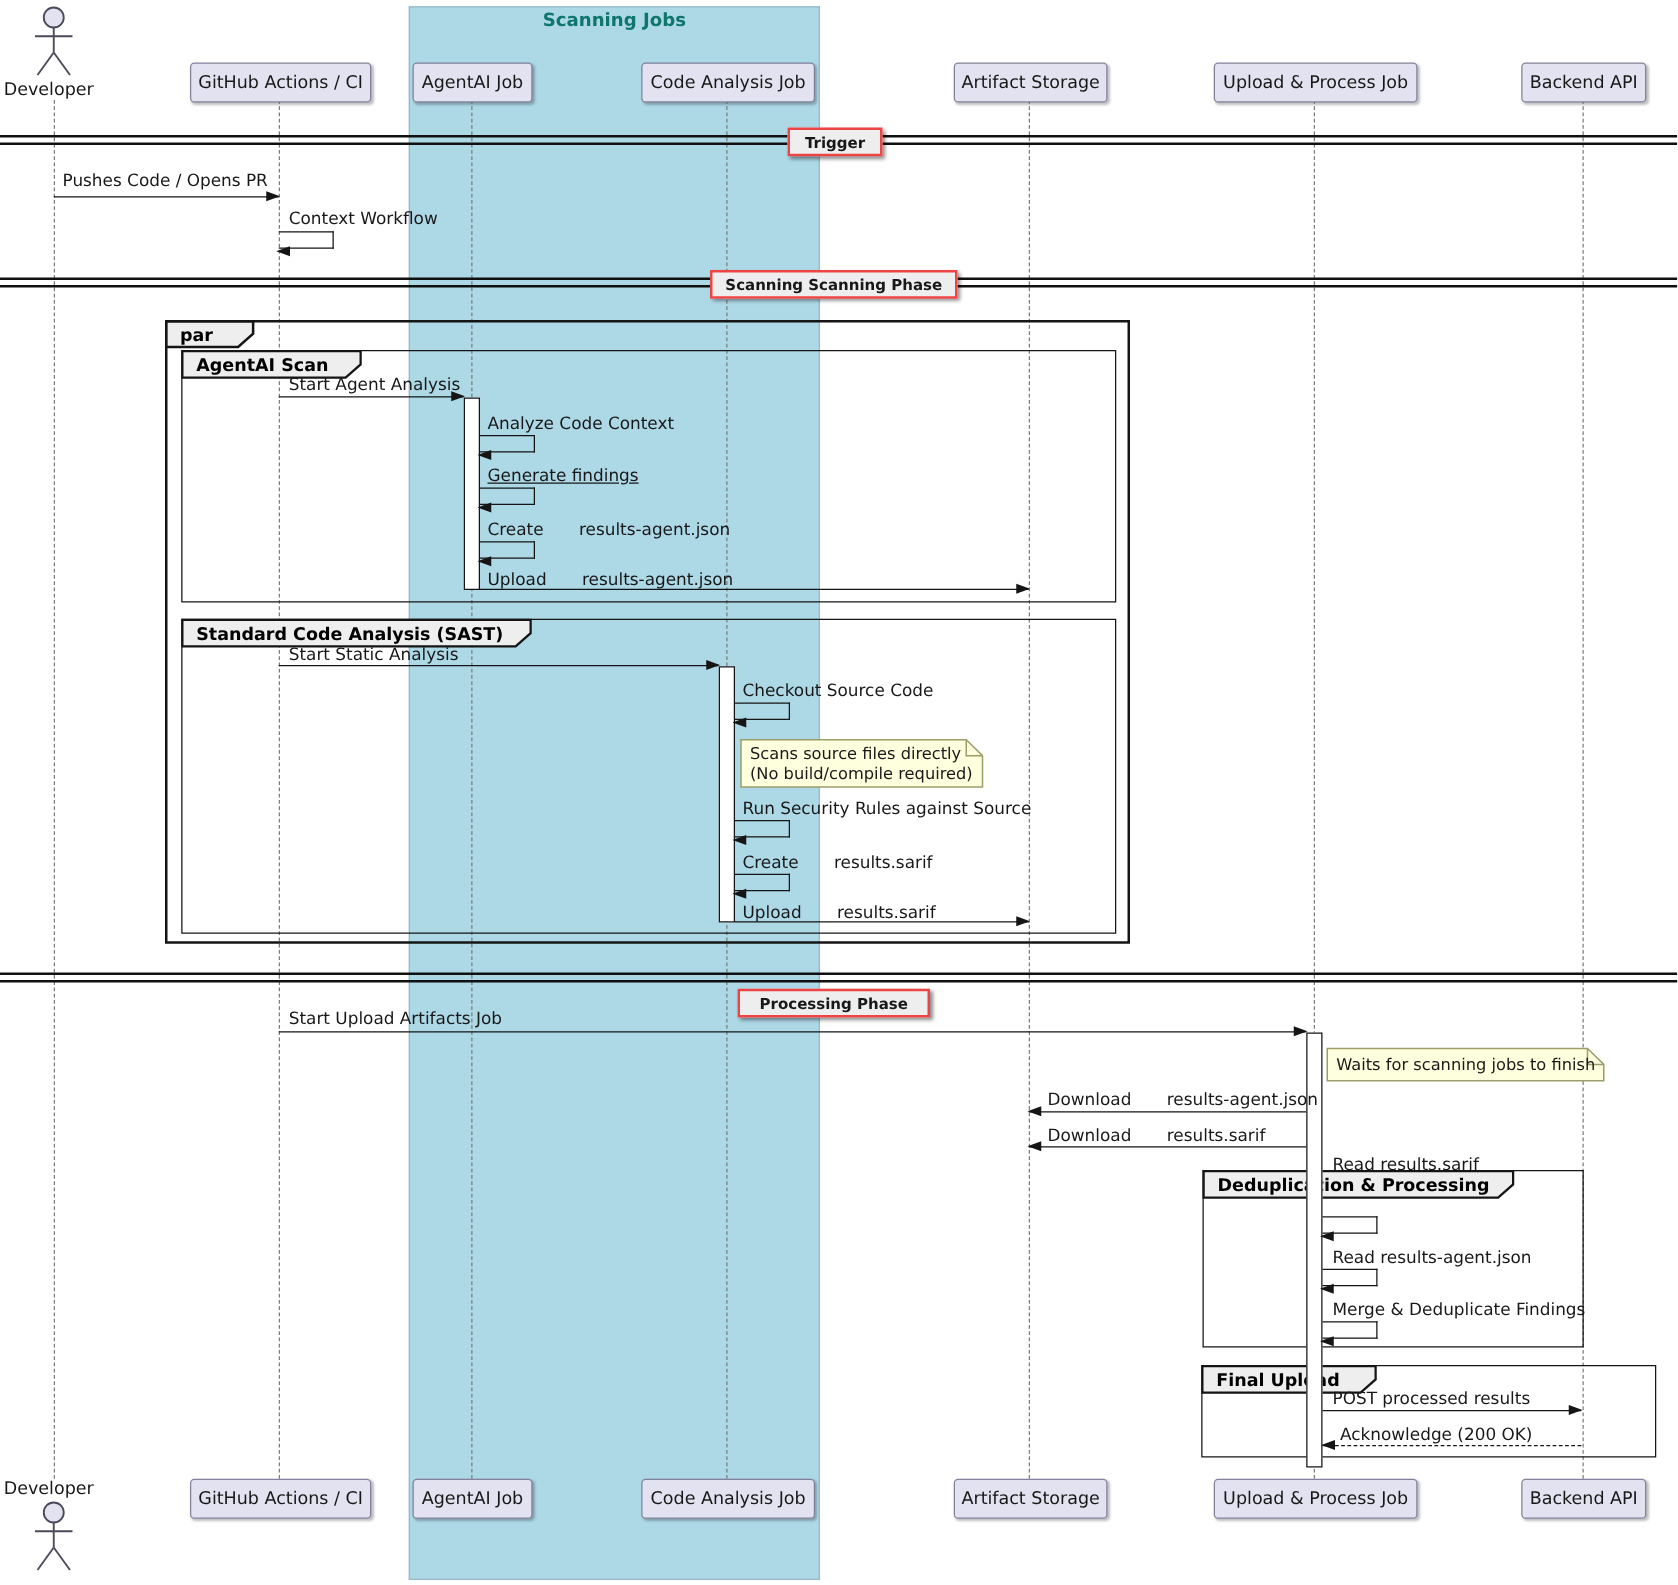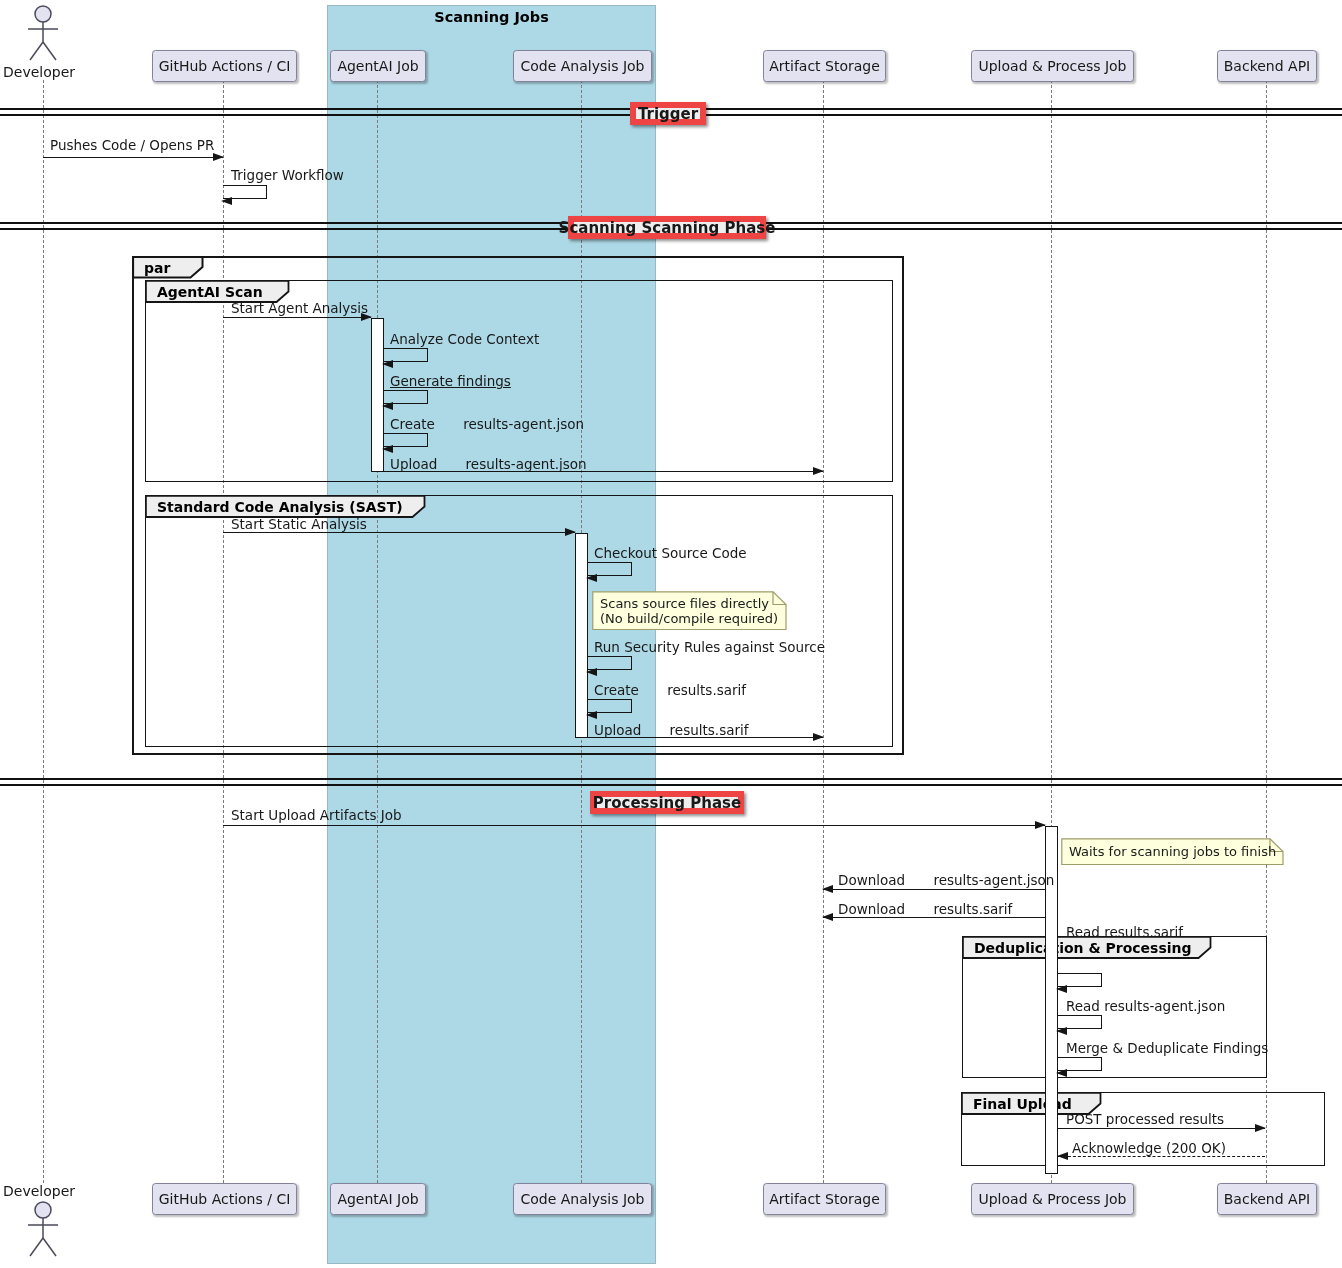--- a/index.html
+++ b/index.html
@@ -4,38 +4,38 @@
 <style>
   html,body{margin:0;padding:0;background:#ffffff;}
   .canvas{
     position:relative;width:1342px;height:1268px;background:#ffffff;overflow:hidden;
     font-family:"DejaVu Sans","Liberation Sans",sans-serif;color:#181818;
   }
   
   .bluebox{position:absolute;left:327px;top:5px;width:327px;height:1257px;
     background:#ADD8E6;border:1px solid #97b9c4;z-index:1;}
   .bluebox-title{position:absolute;left:0;top:3px;width:100%;text-align:center;
-    font-weight:bold;font-size:14.5px;color:#000000;}
+    font-weight:bold;font-size:14.5px;color:#0f766e;}
   
   .lifeline{position:absolute;top:80px;height:1103px;width:0;
     border-left:1px dashed #7c7c7c;z-index:2;}
   
   .pbox{position:absolute;height:30px;background:#E2E2F0;border:1px solid #82829b;
     border-radius:3.5px;box-shadow:1.5px 1.5px 2px rgba(0,0,0,0.25);
     display:flex;align-items:center;justify-content:center;
     font-size:14px;white-space:nowrap;z-index:6;}
   
   .actor-label{position:absolute;width:80px;text-align:left;font-size:14px;z-index:6;}
   .actor-svg{position:absolute;z-index:6;}
   
   .dline{position:absolute;left:0;width:1342px;height:4px;
     border-top:2px solid #101010;border-bottom:2px solid #101010;z-index:4;}
-  .dlabel{position:absolute;height:23px;background:#EEEEEE;border:6px solid #ef4444;
+  .dlabel{position:absolute;height:23px;background:#EEEEEE;border:2px solid #ef4444;
     box-shadow:2px 2px 3px rgba(0,0,0,0.45);display:flex;align-items:center;justify-content:center;
-    font-weight:bold;font-size:15px;white-space:nowrap;box-sizing:border-box;z-index:5;text-align:right;}
+    font-weight:bold;font-size:12px;white-space:nowrap;box-sizing:border-box;z-index:5;text-align:right;}
   
   .frame{position:absolute;border:1.8px solid #151515;box-sizing:border-box;
     background:transparent;z-index:3;}
   .frame.par{border-width:2.2px;}
   .ghead{position:absolute;z-index:4;overflow:visible;}
   .ghead text{font-weight:bold;font-size:14px;fill:#000;
     font-family:"DejaVu Sans","Liberation Sans",sans-serif;}
   
   .act{position:absolute;width:13px;background:#ffffff;border:1.4px solid #151515;
     box-sizing:border-box;z-index:5;}
@@ -92,21 +92,21 @@
   <div class="pbox" style="left:763px;top:50px;width:121px;">Artifact Storage</div>
   <div class="pbox" style="left:971px;top:50px;width:161px;">Upload &amp; Process Job</div>
   <div class="pbox" style="left:1217px;top:50px;width:98px;">Backend API</div>
 
   <div class="dline" style="top:108px;"></div>
   <div class="dlabel" style="left:630px;top:102px;width:76px;">Trigger</div>
 
   <div class="msg" style="left:50px;top:137px;"><span>Pushes Code / Opens PR</span></div>
   <div class="arr r" style="left:43px;top:157px;width:180px;"></div>
 
-  <div class="msg" style="left:231px;top:167px;"><span>Trigger Workflow</span></div>
+  <div class="msg" style="left:231px;top:167px;"><span>Context Workflow</span></div>
   <div class="loop" style="left:223px;top:185px;"></div>
 
   <div class="dline" style="top:222px;"></div>
   <div class="dlabel" style="left:568px;top:216px;width:198px;">Scanning Scanning Phase</div>
 
   <div class="frame par" style="left:132px;top:256px;width:772px;height:499px;"></div>
   <svg class="ghead" style="left:132px;top:256px;" width="72" height="23">
     <polygon points="1.1,1.1 70.5,1.1 70.5,11 58.5,21.5 1.1,21.5" fill="#EEEEEE" stroke="#151515" stroke-width="2"></polygon>
     <text x="12" y="16.5">par</text>
   </svg>

